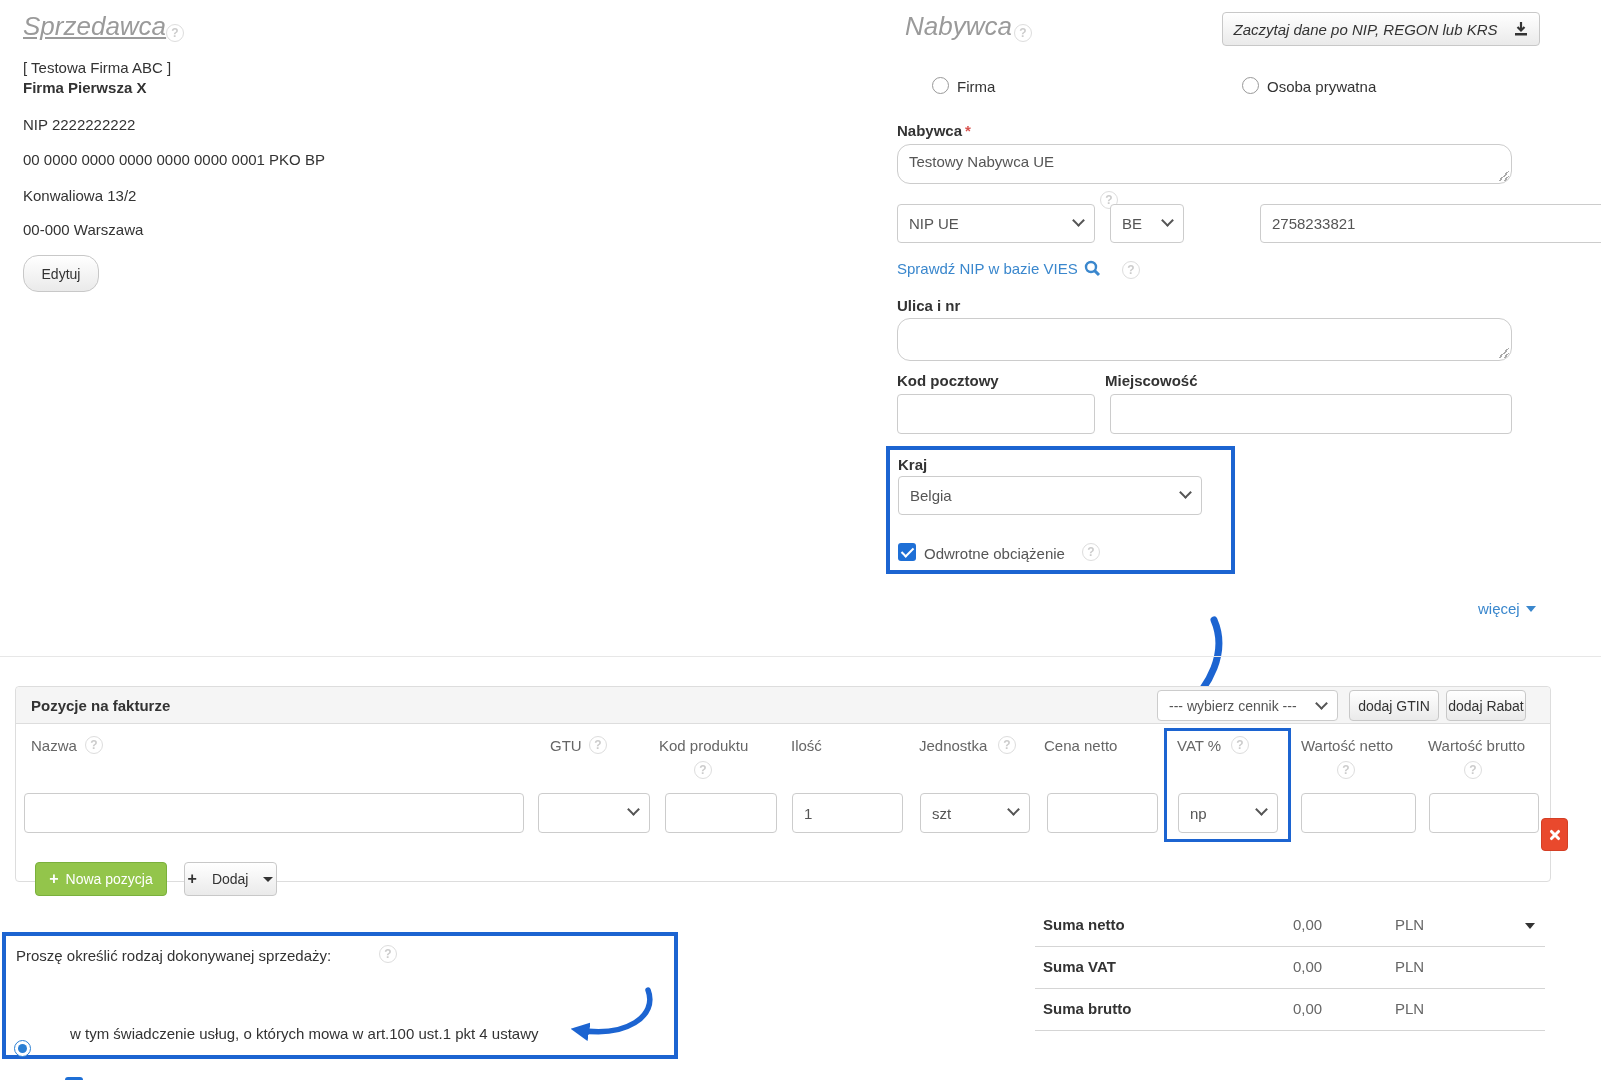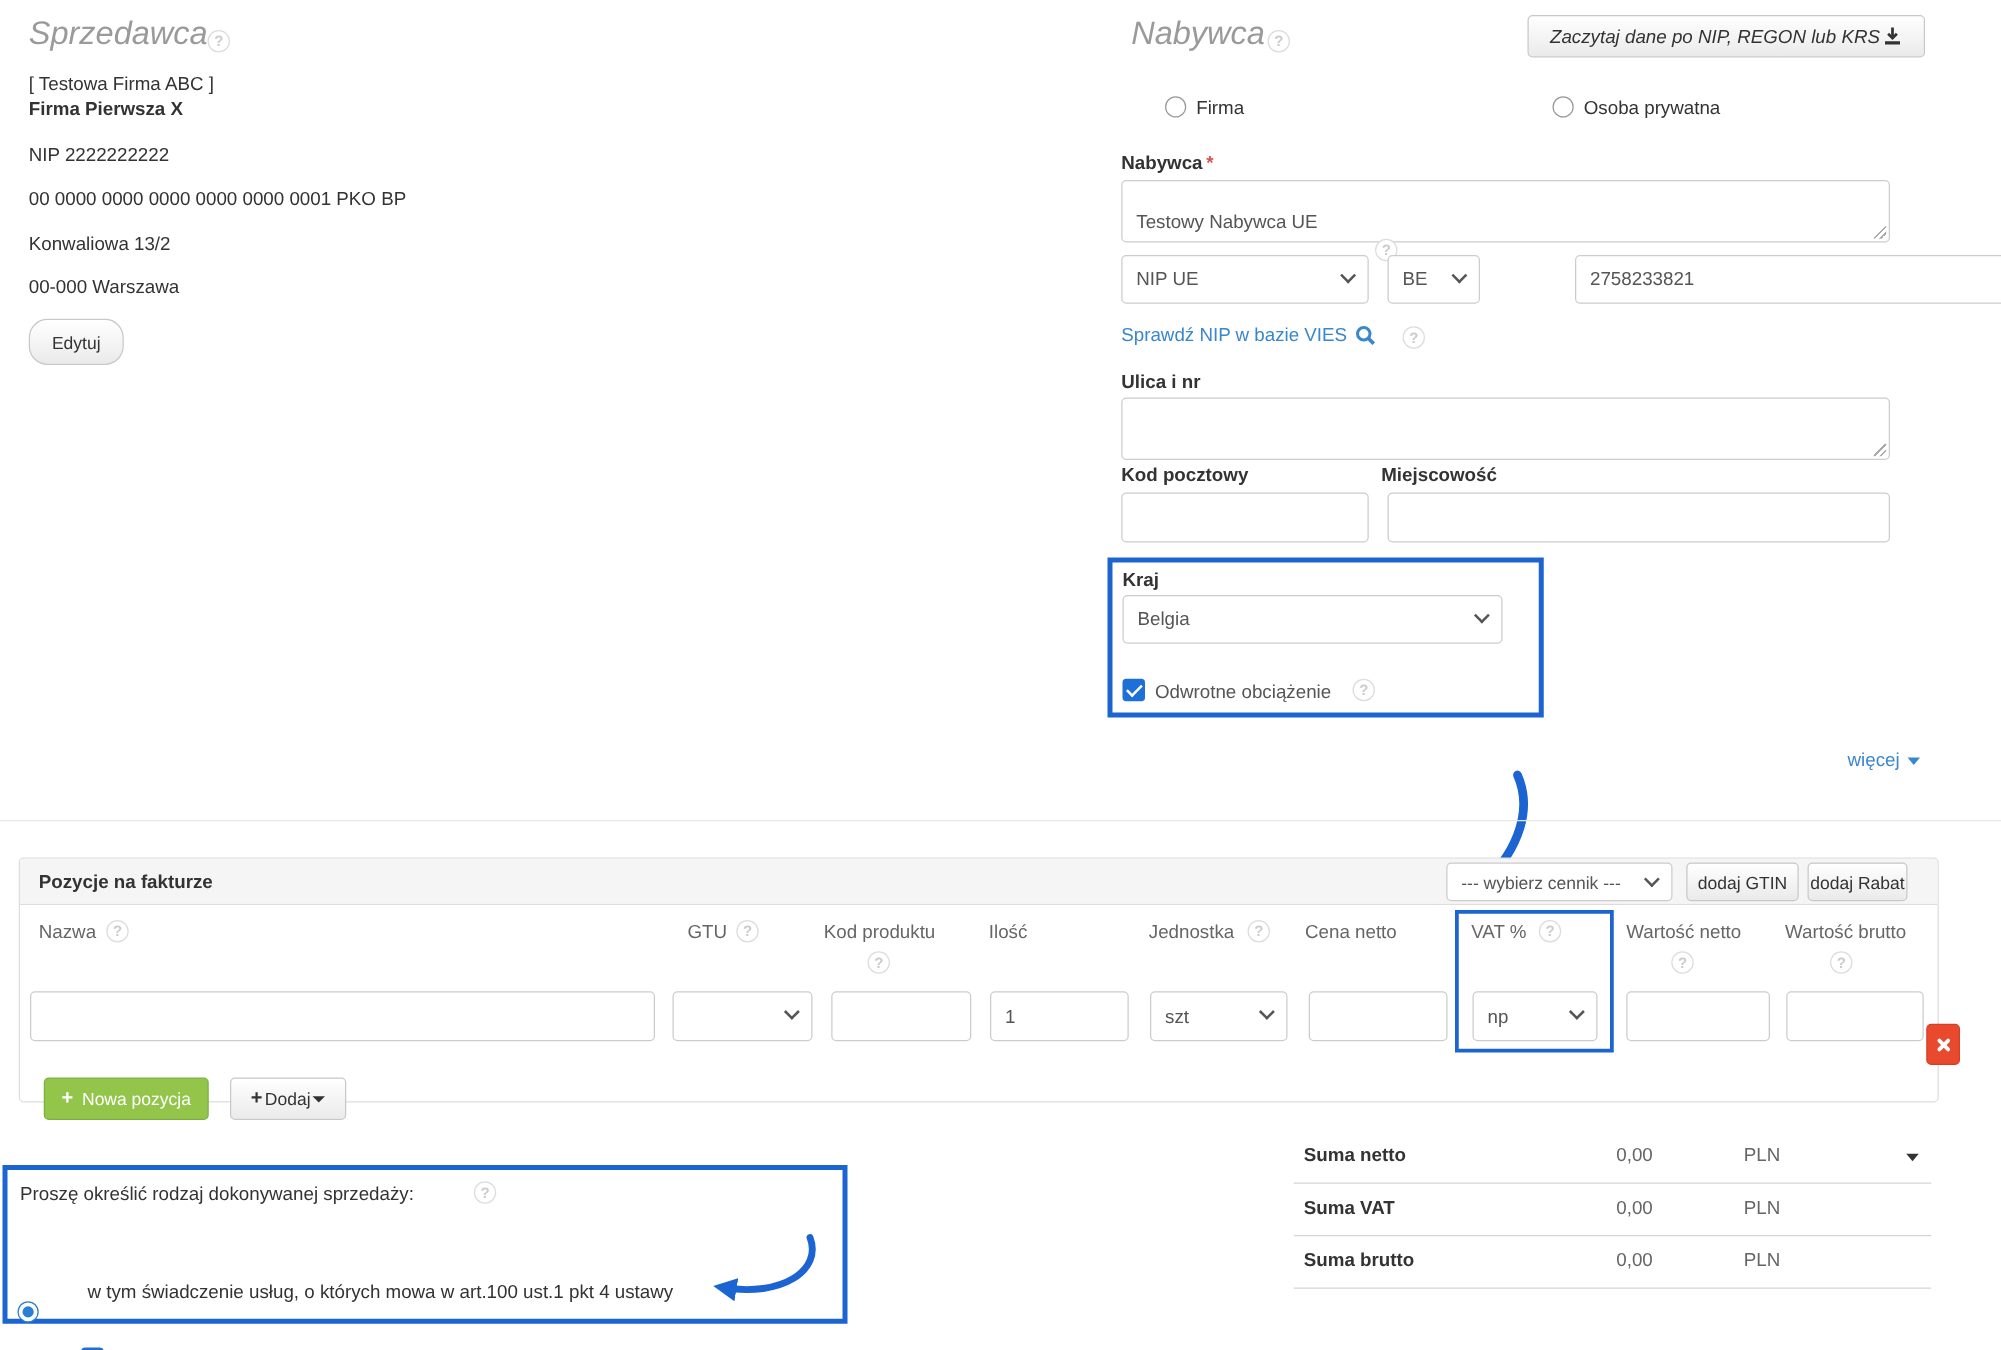--- a/index.html
+++ b/index.html
@@ -6,27 +6,27 @@
   body { background: #fff; font-family: "Liberation Sans", sans-serif; }
   .page { position: relative; width: 1601px; height: 1080px; background: #fff; overflow: hidden; color: #333; font-size: 15px; }
   .abs { position: absolute; }
   .hd { font-size: 26px; font-style: italic; color: #9a9a9a; }
   .t { font-size: 15px; color: #333; white-space: nowrap; }
   .b { font-weight: bold; }
   .muted { color: #555; }
   .req { color: #d9534f; font-weight: bold; margin-left: 3px; }
   .help { display: inline-block; width: 18px; height: 18px; border: 1px solid #ddd; border-radius: 50%;
           color: #ccc; font-size: 12px; font-weight: bold; text-align: center; line-height: 16px; background: #fff; }
-  .btn { display: flex; align-items: center; justify-content: center; gap: 2px;
+  .btn { display: flex; align-items: center; justify-content: center; gap: 15px;
          background: linear-gradient(#ffffff, #eaeaea); border: 1px solid #c8c8c8; border-radius: 4px;
          color: #333; font-size: 14px; cursor: pointer; }
   .btn-it { font-style: italic; font-size: 15px; }
   .inp, .sel, .ta { background: #fff; border: 1px solid #ccc; border-radius: 4px; color: #555; font-size: 15px; }
   .inp, .sel { display: flex; align-items: center; padding: 0 11px; }
-  .ta { padding: 24px 11px; }
+  .ta { padding: 8px 11px; border-radius: 13px; }
   .sel { padding-right: 30px; position: absolute; }
   .chev { position: absolute; right: 11px; top: 50%; margin-top: -8px; width: 9px; height: 9px;
           border-right: 2px solid #555; border-bottom: 2px solid #555; transform: rotate(45deg); }
   .resize { position: absolute; right: 2px; bottom: 2px; width: 10px; height: 10px;
             background: linear-gradient(135deg, transparent 45%, #aaa 45%, #aaa 55%, transparent 55%, transparent 70%, #aaa 70%, #aaa 80%, transparent 80%); }
   .link { color: #3a87cd; font-size: 15px; white-space: nowrap; cursor: pointer; }
   .radio { width: 17px; height: 17px; border: 1px solid #999; border-radius: 50%; background: #fff; display: inline-block; }
   .radio-on { width: 17px; height: 17px; border: 1px solid #2a7fd4; border-radius: 50%; background: #fff; position: relative; display: inline-block; }
   .radio-on::after { content: ""; position: absolute; left: 3px; top: 3px; width: 9px; height: 9px; border-radius: 50%; background: #2a7fd4; }
   .cbx { width: 18px; height: 18px; background: #1e6fd6; border-radius: 3px; position: relative; display: inline-block; }
@@ -51,21 +51,21 @@
   .sum-row .val { position: absolute; left: 258px; top: 11px; color: #666; }
   .sum-row .cur { position: absolute; left: 360px; top: 11px; color: #666; }
   svg { display: block; }
 </style>
 </head>
 <body>
 
 <div class="page">
 
   
-  <div class="abs hd" style="left:23px; top:11px;">Sprzedawca</div>
+  <div class="abs hd" style="left:23px; top:11px;text-decoration:underline;">Sprzedawca</div>
   <span class="abs help" style="left:166px; top:24px;">?</span>
 
   <div class="abs t" style="left:23px; top:59px;">[ Testowa Firma ABC ]</div>
   <div class="abs t b" style="left:23px; top:79px;">Firma Pierwsza X</div>
   <div class="abs t" style="left:23px; top:116px;">NIP 2222222222</div>
   <div class="abs t" style="left:23px; top:151px;">00 0000 0000 0000 0000 0000 0001 PKO BP</div>
   <div class="abs t" style="left:23px; top:187px;">Konwaliowa 13/2</div>
   <div class="abs t" style="left:23px; top:221px;">00-000 Warszawa</div>
 
   <div class="abs btn" style="left:23px; top:255px; width:76px; height:37px;border-radius:15px;">

